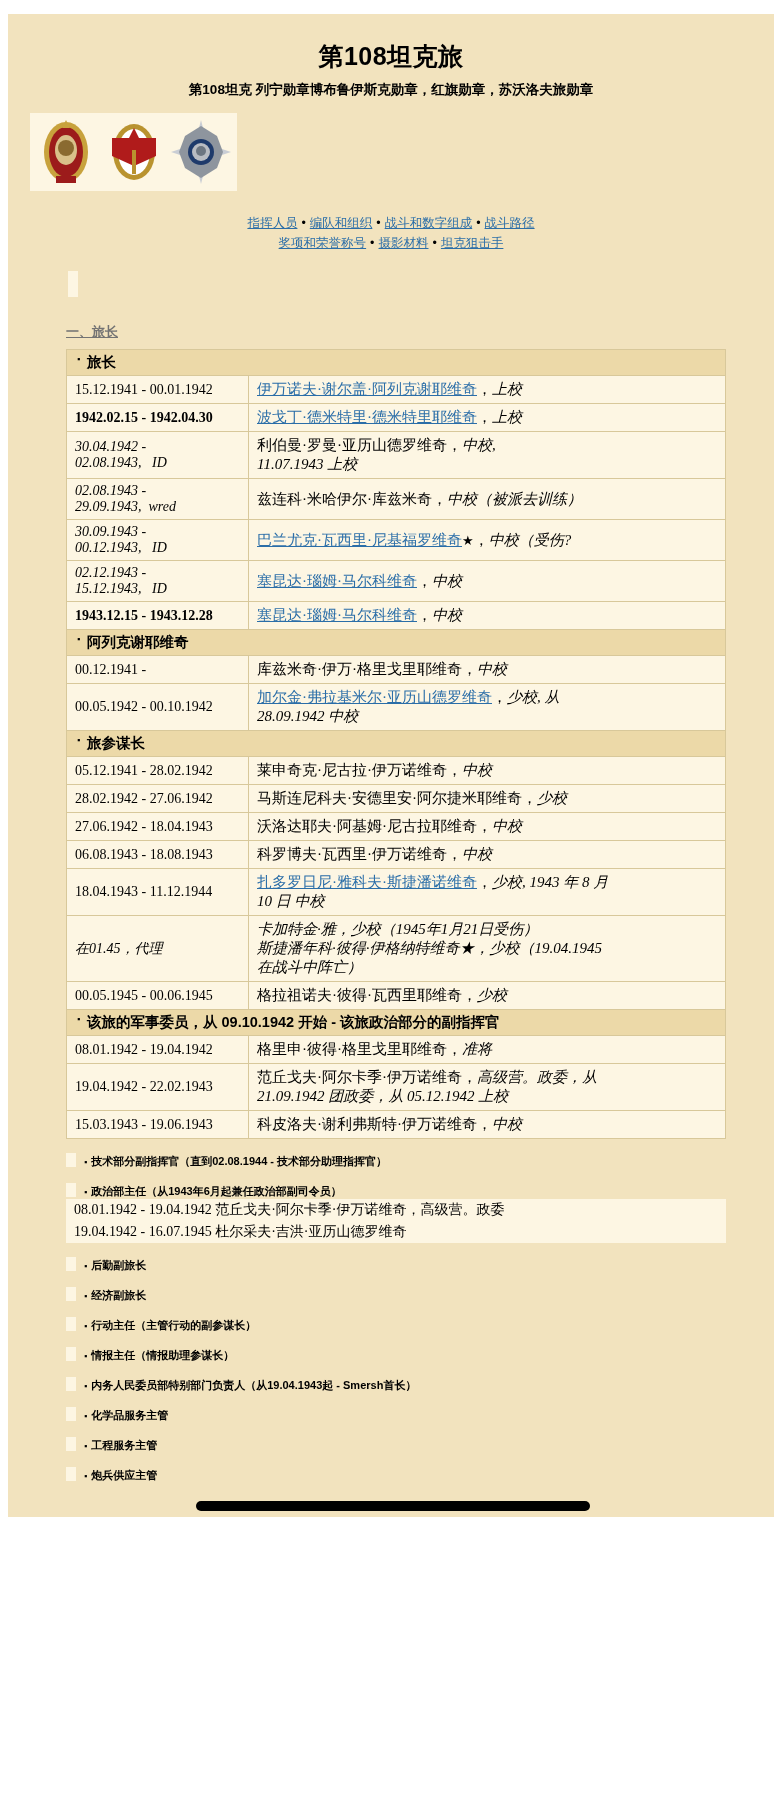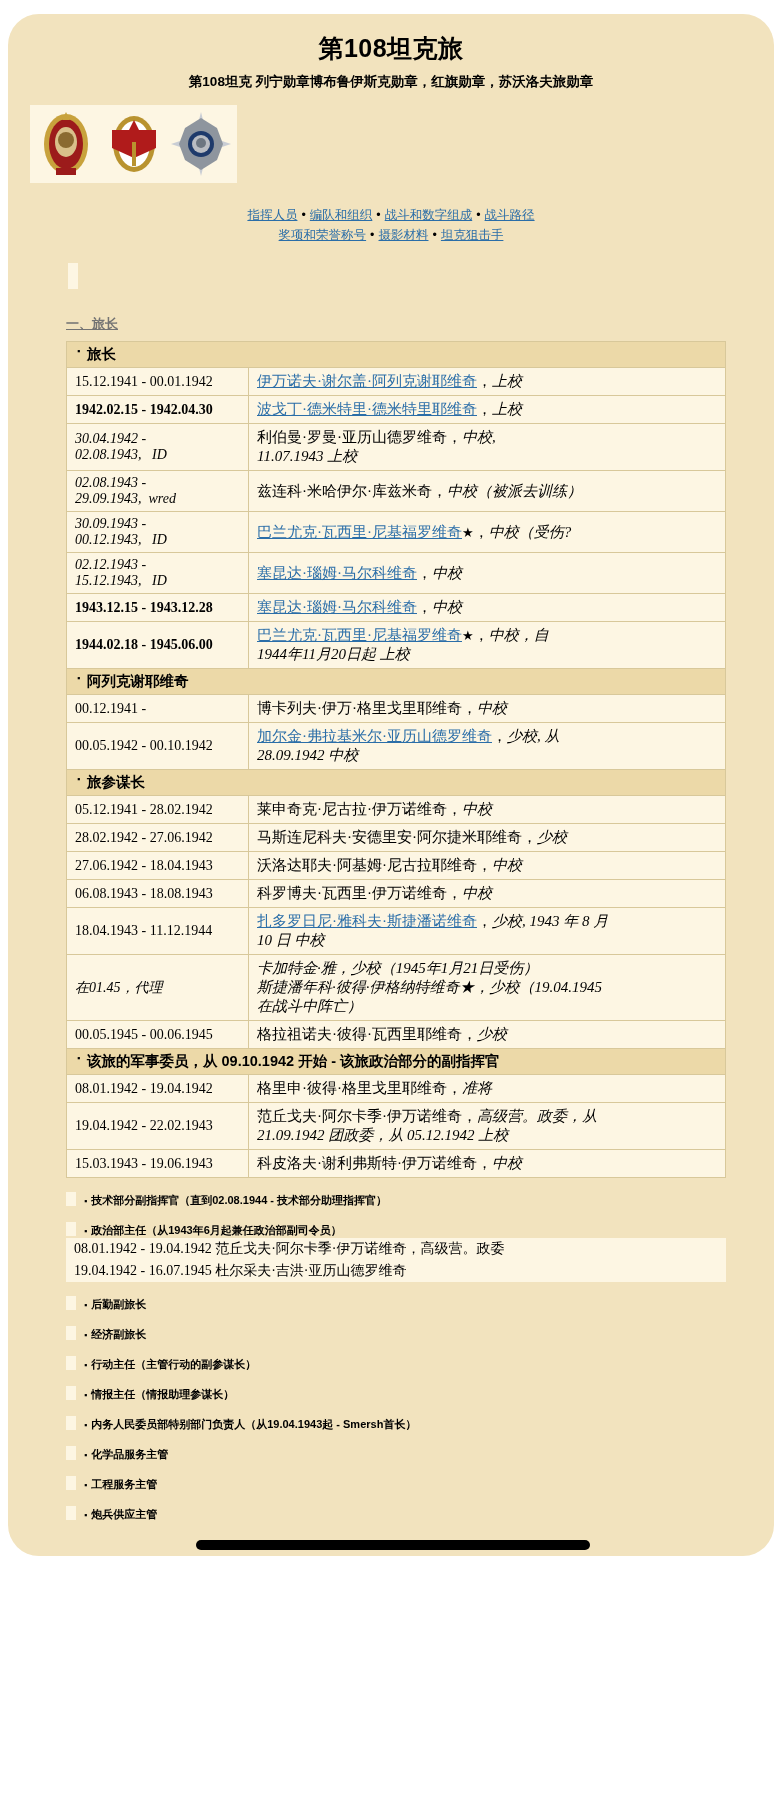--- a/index.html
+++ b/index.html
@@ -13,22 +13,21 @@
     color: #000;
   }
   .page {
     width: 782px;
     position: relative;
     background: #fff;
   }
   .sheet {
     margin: 14px 8px 0 8px;
     background: #f2e3be;
-    padding: 4px 0 8px 0;
-    border-radius: 31px;
+    padding: 12px 0 8px 0;
   }
   .title-block {
     text-align: center;
     padding: 14px 20px 4px 20px;
   }
   .main-title {
     font-size: 25px;
     font-weight: bold;
     font-family: "Liberation Sans", sans-serif;
     letter-spacing: 0.5px;
@@ -280,38 +279,31 @@
         <td class="person">
           <a class="lnk">塞昆达·瑙姆·马尔科维奇</a>，<span class="i">中校</span>
         </td>
       </tr>
       <tr>
         <td class="date b">1943.12.15 - 1943.12.28</td>
         <td class="person">
           <a class="lnk">塞昆达·瑙姆·马尔科维奇</a>，<span class="i">中校</span>
         </td>
       </tr>
-      <tr>
-        <td class="date b">1944.02.18 - 1945.06.00</td>
-        <td class="person">
-          <a class="lnk">巴兰尤克·瓦西里·尼基福罗维奇</a><span class="star">★</span>，<span class="i">中校，自</span><br>
-          <span class="i">1944年11月20日起 上校</span>
-        </td>
-      </tr>
 
       <tr>
         <td class="grp" colspan="2">
           <span class="bullet">▪</span>
           <span>阿列克谢耶维奇</span>
         </td>
       </tr>
       <tr>
         <td class="date">00.12.1941 -</td>
         <td class="person">
-          <span>博卡列夫·伊万·格里戈里耶维奇</span>，<span class="i">中校</span>
+          <span>库兹米奇·伊万·格里戈里耶维奇</span>，<span class="i">中校</span>
         </td>
       </tr>
       <tr>
         <td class="date">00.05.1942 - 00.10.1942</td>
         <td class="person">
           <a class="lnk">加尔金·弗拉基米尔·亚历山德罗维奇</a>，<span class="i">少校, 从</span><br>
           <span class="i">28.09.1942 中校</span>
         </td>
       </tr>
 

